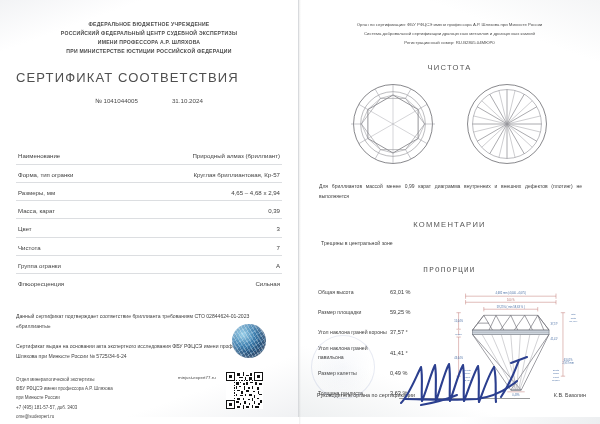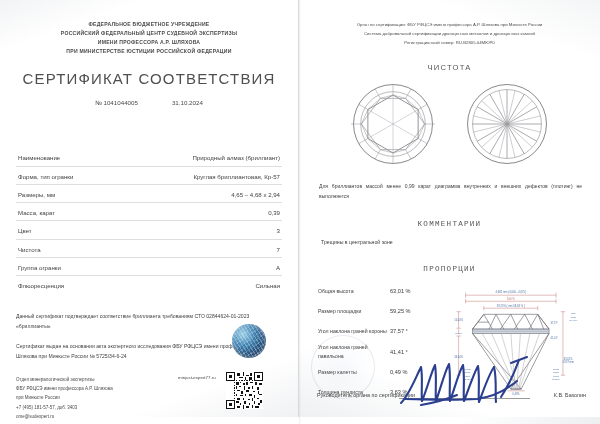--- a/index.html
+++ b/index.html
@@ -53,22 +53,21 @@
   .org-block {
     text-align: center;
     font-size: 5.1px;
     line-height: 1.78;
     letter-spacing: .25px;
     color: #4a4a4a;
     font-weight: bold;
     margin-top: 6px;
   }
   .cert-title {
-    text-align: center;
-    font-size: 15px;
+    font-size: 13px;
     letter-spacing: 1.15px;
     color: #4f4f4f;
     margin-top: 14px;
     font-weight: normal;
   }
   .cert-nums {
     display: flex;
     justify-content: center;
     gap: 34px;
     margin-top: 12px;
@@ -512,21 +511,21 @@
             <line x1="50" y1="50" x2="10.1" y2="59.6"></line>
             <line x1="50" y1="50" x2="10.1" y2="40.4"></line>
             <line x1="50" y1="50" x2="20.1" y2="22.5"></line>
           </g>
         </g>
       </svg>
     </div>
 
     <div class="note">Для бриллиантов массой менее 0,99 карат диаграмма внутренних и внешних дефектов (плотинг) не выполняется</div>
 
-    <div class="section-title" style="margin-top:18px;font-family:Liberation Mono, monospace;">КОММЕНТАРИИ</div>
+    <div class="section-title" style="margin-top:18px;">КОММЕНТАРИИ</div>
     <div class="comment-text">Трещины в центральной зоне</div>
 
     <div class="section-title" style="margin-top:20px;font-family:Liberation Mono, monospace;">ПРОПОРЦИИ</div>
 
     <div class="prop-wrap">
       <div class="prop-table">
         <div class="prop-row">
           <div class="prop-label">Общая высота</div>
           <div class="prop-value">63,01 %</div>
         </div>

